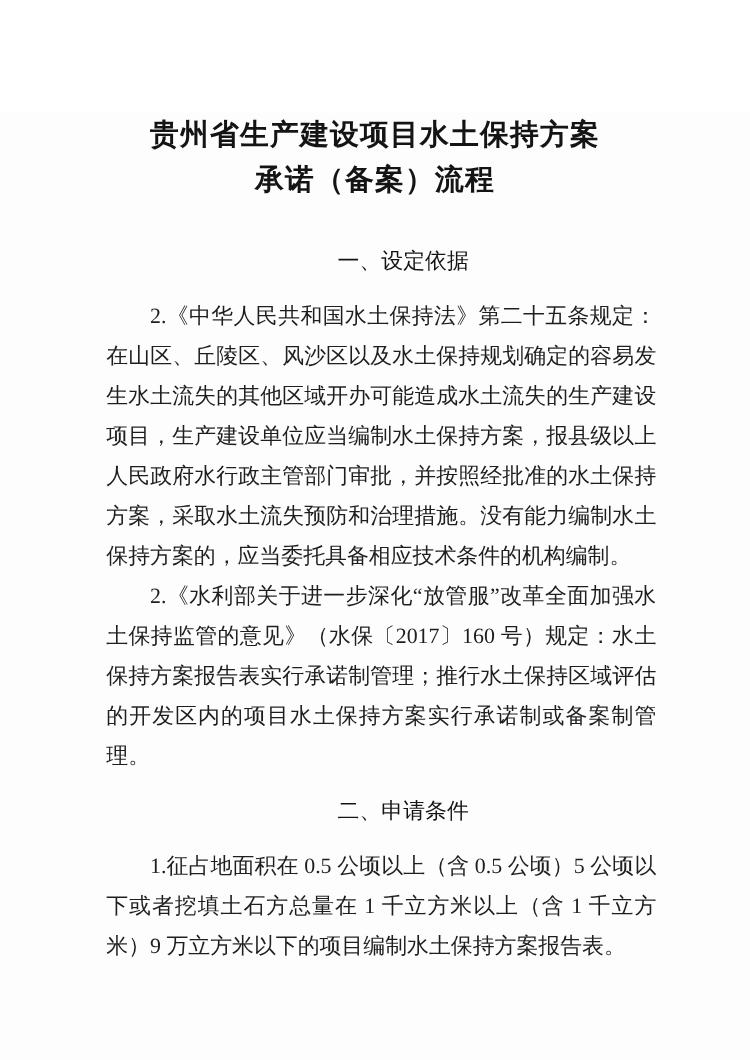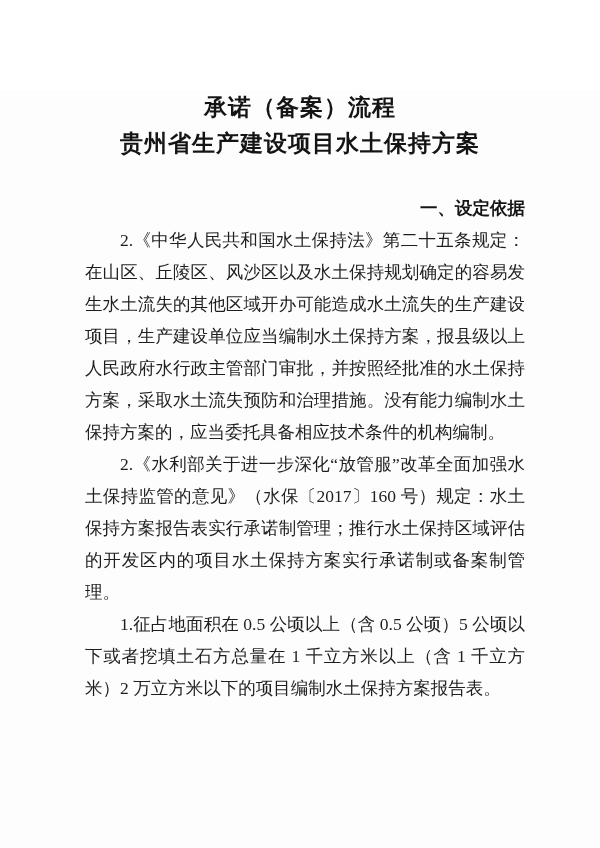--- a/index.html
+++ b/index.html
@@ -37,53 +37,54 @@
   .doc-body {
     margin: 30px 0 0 85px;
     width: 440px;
     font-family: "Liberation Serif", "DejaVu Serif", serif;
     font-size: 17.5px;
     line-height: 32px;
     text-align: justify;
     color: #1e1e1e;
   }
   .section-heading {
-    margin: 0;
+    margin: 12px;
     padding: 0;
     font-family: "Liberation Sans", "DejaVu Sans", sans-serif;
     font-size: 17.5px;
-    font-weight: bold;
+    font-weight: normal;
     line-height: 32px;
     text-indent: 2em;
-    text-align: right;
+    text-align: center;
     color: #141414;
   }
   .para {
     margin: 0;
     padding: 0;
     text-indent: 2em;
   }
 </style>
 </head>
 <body>
 
 <div class="page">
 
   <h1 class="doc-title">
+    <span class="title-line">贵州省生产建设项目水土保持方案</span>
     <span class="title-line">承诺（备案）流程</span>
-    <span class="title-line">贵州省生产建设项目水土保持方案</span>
   </h1>
 
   <div class="doc-body">
 
     <h2 class="section-heading">一、设定依据</h2>
 
     <p class="para">2.《中华人民共和国水土保持法》第二十五条规定：在山区、丘陵区、风沙区以及水土保持规划确定的容易发生水土流失的其他区域开办可能造成水土流失的生产建设项目，生产建设单位应当编制水土保持方案，报县级以上人民政府水行政主管部门审批，并按照经批准的水土保持方案，采取水土流失预防和治理措施。没有能力编制水土保持方案的，应当委托具备相应技术条件的机构编制。</p>
 
     <p class="para">2.《水利部关于进一步深化“放管服”改革全面加强水土保持监管的意见》（水保〔2017〕160 号）规定：水土保持方案报告表实行承诺制管理；推行水土保持区域评估的开发区内的项目水土保持方案实行承诺制或备案制管理。</p>
 
+    <h2 class="section-heading">二、申请条件</h2>
 
 
-    <p class="para">1.征占地面积在 0.5 公顷以上（含 0.5 公顷）5 公顷以下或者挖填土石方总量在 1 千立方米以上（含 1 千立方米）2 万立方米以下的项目编制水土保持方案报告表。</p>
+    <p class="para">1.征占地面积在 0.5 公顷以上（含 0.5 公顷）5 公顷以下或者挖填土石方总量在 1 千立方米以上（含 1 千立方米）9 万立方米以下的项目编制水土保持方案报告表。</p>
 
   </div>
 
 </div>
 
 </body></html>

